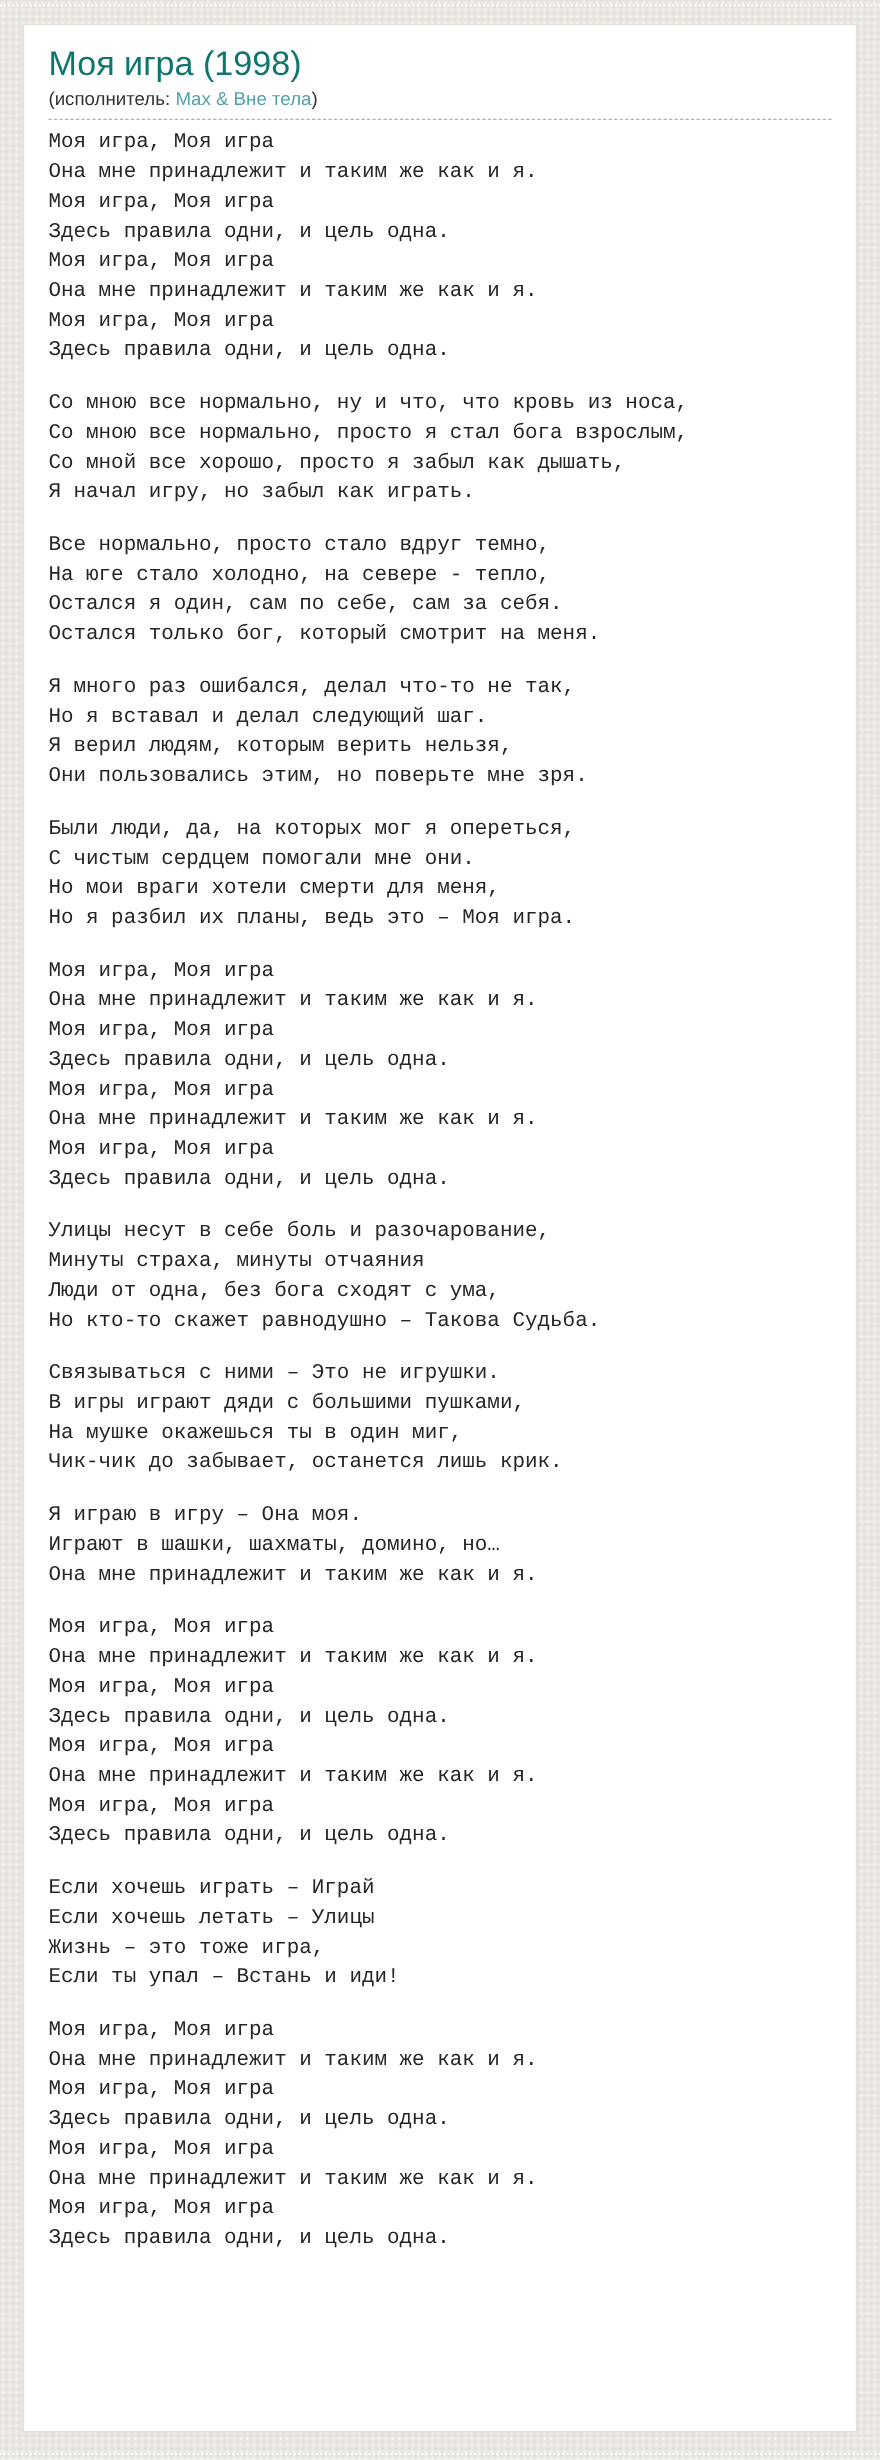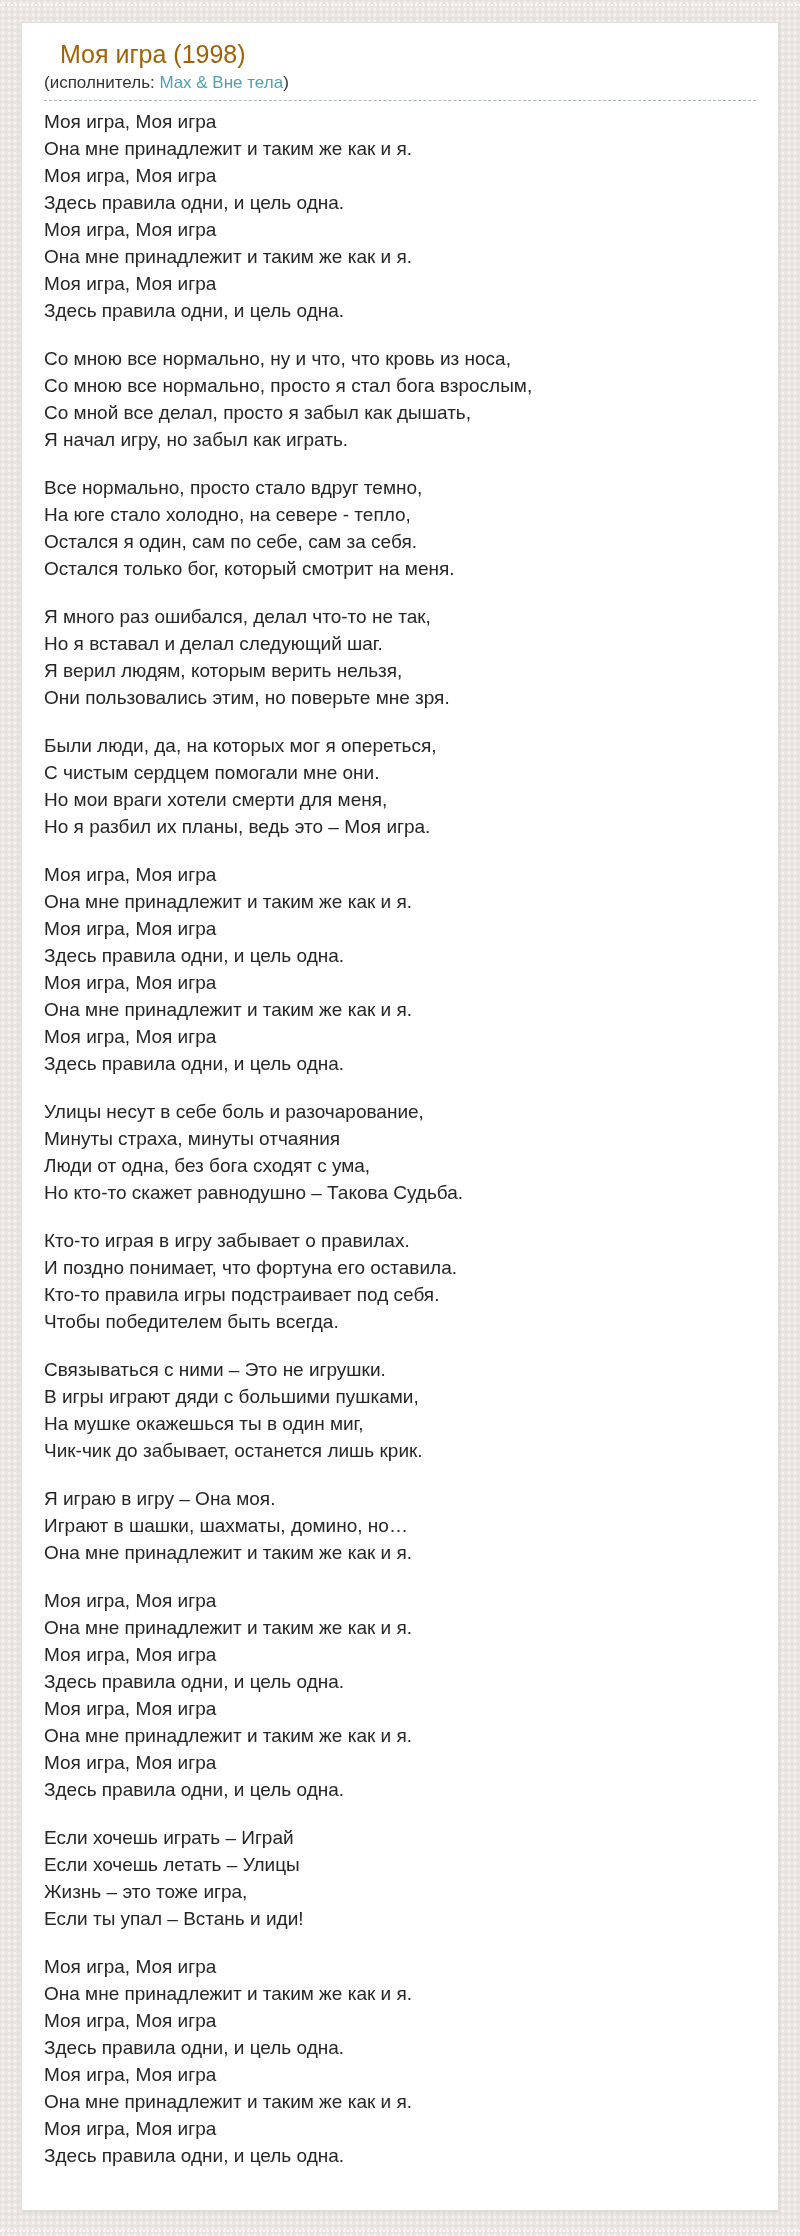--- a/index.html
+++ b/index.html
@@ -31,44 +31,45 @@
     top: 22px;
     width: 758px;
     height: 2189px;
     background: #ffffff;
     border: 1px solid #e2dfda;
     box-shadow: 0 1px 2px rgba(120,115,108,0.18);
     padding: 13px 22px 0 22px;
     overflow: hidden;
   }
   .page-title {
-    font-size: 25px;
+    font-size: 31px;
     font-weight: normal;
     line-height: 1.2;
-    color: #a16207;
-    margin: 3px 0 4px 16px;
+    color: #0f766e;
+    margin: 3px 0 4px 0;
     letter-spacing: 0;
   }
   .artist-line {
     font-size: 17px;
     color: #333333;
     line-height: 1.2;
     padding-bottom: 7px;
     border-bottom: 1px dashed #a9b4ba;
   }
   .artist-link {
     color: #52a0ad;
     text-decoration: none;
     cursor: pointer;
   }
   .lyrics {
     margin-top: 7px;
     font-size: 19px;
     color: #262626;
     line-height: 27px;
+    font-family: Liberation Mono, monospace;
   }
   .stanza {
     margin: 0 0 21px 0;
   }
   .lyric-line {
     display: block;
     white-space: pre-wrap;
   }
 </style>
 </head>
@@ -89,21 +90,21 @@
         <span class="lyric-line">Моя игра, Моя игра</span>
         <span class="lyric-line">Здесь правила одни, и цель одна.</span>
         <span class="lyric-line">Моя игра, Моя игра</span>
         <span class="lyric-line">Она мне принадлежит и таким же как и я.</span>
         <span class="lyric-line">Моя игра, Моя игра</span>
         <span class="lyric-line">Здесь правила одни, и цель одна.</span>
       </p>
       <p class="stanza">
         <span class="lyric-line">Со мною все нормально, ну и что, что кровь из носа,</span>
         <span class="lyric-line">Со мною все нормально, просто я стал бога взрослым,</span>
-        <span class="lyric-line">Со мной все делал, просто я забыл как дышать,</span>
+        <span class="lyric-line">Со мной все хорошо, просто я забыл как дышать,</span>
         <span class="lyric-line">Я начал игру, но забыл как играть.</span>
       </p>
       <p class="stanza">
         <span class="lyric-line">Все нормально, просто стало вдруг темно,</span>
         <span class="lyric-line">На юге стало холодно, на севере - тепло,</span>
         <span class="lyric-line">Остался я один, сам по себе, сам за себя.</span>
         <span class="lyric-line">Остался только бог, который смотрит на меня.</span>
       </p>
       <p class="stanza">
         <span class="lyric-line">Я много раз ошибался, делал что-то не так,</span>
@@ -125,26 +126,20 @@
         <span class="lyric-line">Моя игра, Моя игра</span>
         <span class="lyric-line">Она мне принадлежит и таким же как и я.</span>
         <span class="lyric-line">Моя игра, Моя игра</span>
         <span class="lyric-line">Здесь правила одни, и цель одна.</span>
       </p>
       <p class="stanza">
         <span class="lyric-line">Улицы несут в себе боль и разочарование,</span>
         <span class="lyric-line">Минуты страха, минуты отчаяния</span>
         <span class="lyric-line">Люди от одна, без бога сходят с ума,</span>
         <span class="lyric-line">Но кто-то скажет равнодушно – Такова Судьба.</span>
-      </p>
-      <p class="stanza">
-        <span class="lyric-line">Кто-то играя в игру забывает о правилах.</span>
-        <span class="lyric-line">И поздно понимает, что фортуна его оставила.</span>
-        <span class="lyric-line">Кто-то правила игры подстраивает под себя.</span>
-        <span class="lyric-line">Чтобы победителем быть всегда.</span>
       </p>
       <p class="stanza">
         <span class="lyric-line">Связываться с ними – Это не игрушки.</span>
         <span class="lyric-line">В игры играют дяди с большими пушками,</span>
         <span class="lyric-line">На мушке окажешься ты в один миг,</span>
         <span class="lyric-line">Чик-чик до забывает, останется лишь крик.</span>
       </p>
       <p class="stanza">
         <span class="lyric-line">Я играю в игру – Она моя.</span>
         <span class="lyric-line">Играют в шашки, шахматы, домино, но…</span>

